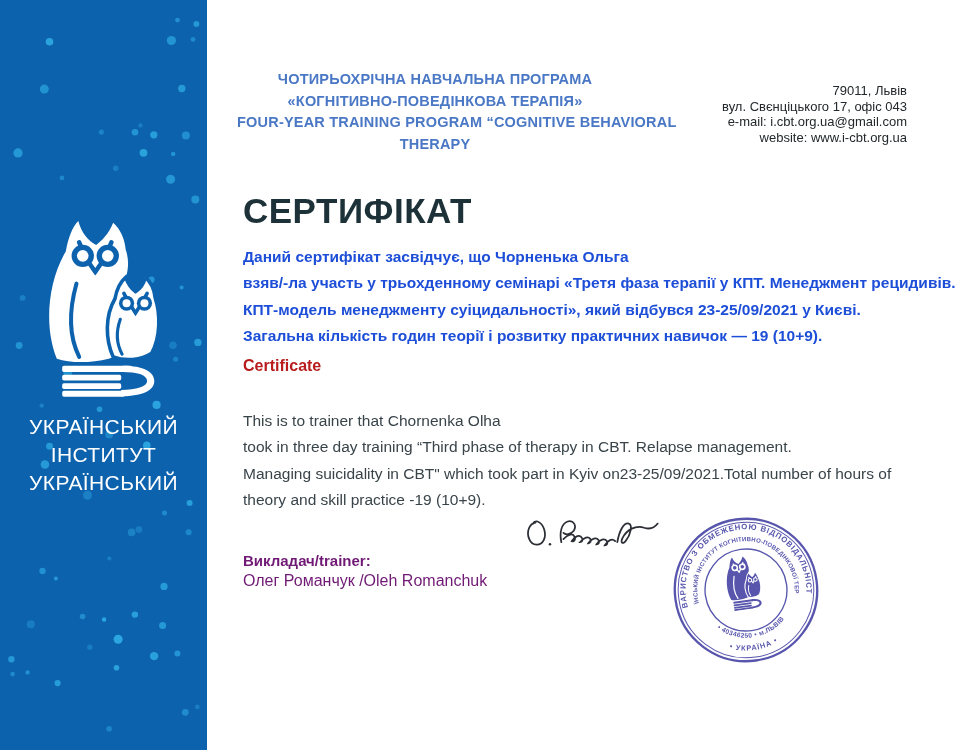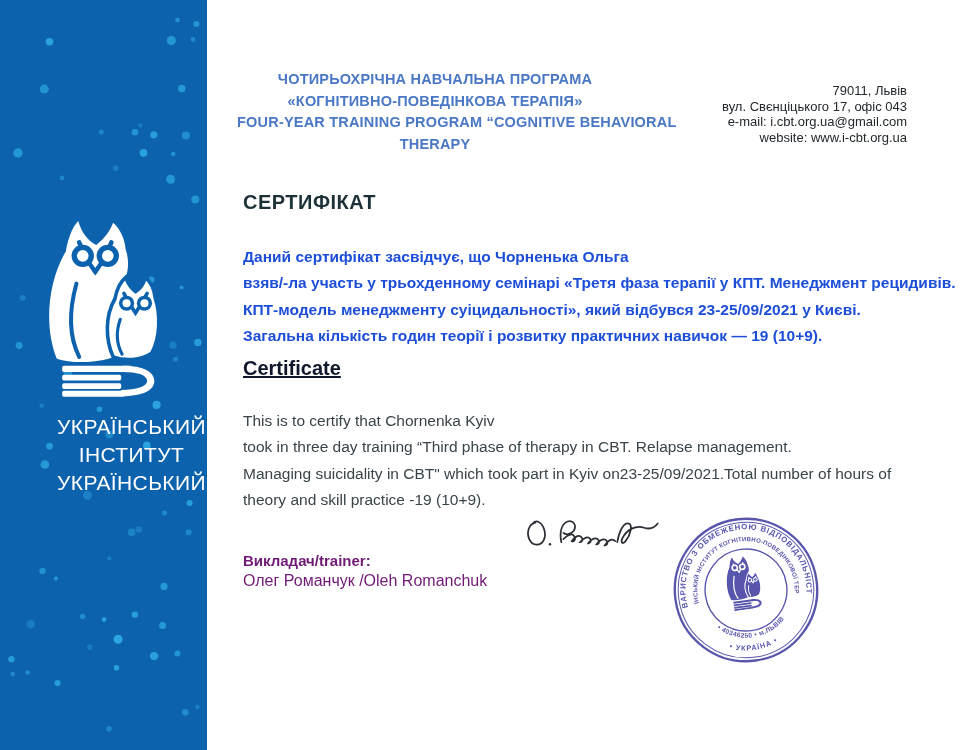--- a/index.html
+++ b/index.html
@@ -4,32 +4,32 @@
 <style>
   html,body{margin:0;padding:0;background:#e8e8e8;}
   .page{position:relative;width:973px;height:750px;background:#ffffff;overflow:hidden;
         font-family:"Liberation Sans","DejaVu Sans",sans-serif;}
 
   
   .sidebar{position:absolute;left:0;top:0;width:207px;height:750px;background:#0d62ae;}
   .sidebar .dots{position:absolute;left:0;top:0;width:207px;height:750px;}
   .logo{position:absolute;left:30px;top:202px;width:152px;height:198px;color:#ffffff;--owl-bg:#0d62ae;}
   .org-name{position:absolute;left:0;top:413px;width:207px;text-align:center;color:#ffffff;
-            font-size:21px;line-height:28px;font-weight:400;letter-spacing:.4px;margin-left:28px;}
+            font-size:21px;line-height:28px;font-weight:400;letter-spacing:.4px;}
 
   
   .program{position:absolute;left:237px;top:69px;width:396px;text-align:center;color:#4a78c5;
            font-weight:700;font-size:14.5px;line-height:21.5px;white-space:nowrap;letter-spacing:.2px;}
   .contact{position:absolute;right:66px;top:83px;text-align:right;color:#22282b;
            font-size:13px;line-height:15.6px;}
 
   
-  .title-uk{position:absolute;left:243px;top:191px;font-size:20px;font-weight:700;color:#1d3138;letter-spacing:.5px;}
+  .title-uk{position:absolute;left:243px;top:191px;font-size:35px;font-weight:700;color:#1d3138;letter-spacing:.5px;}
   .para-uk{position:absolute;left:243px;top:244px;font-size:15.5px;line-height:26.4px;color:#1d4ed8;white-space:nowrap;font-weight:bold;}
-  .title-en{position:absolute;left:243px;top:357px;font-size:20px;font-weight:700;color:#0f172a;text-decoration:underline;}
+  .title-en{position:absolute;left:243px;top:357px;font-size:16px;font-weight:700;color:#b91c1c;}
   .para-en{position:absolute;left:243px;top:408px;font-size:15.5px;line-height:26.4px;color:#39444a;white-space:nowrap;}
   .trainer{position:absolute;left:243px;top:552px;color:#701a75;}
   .trainer .label{font-weight:700;font-size:15px;line-height:18px;}
   .trainer .name{font-size:16px;line-height:20px;margin-top:1px;}
 
   
   .sig{position:absolute;left:522px;top:510px;width:145px;height:52px;color:#2b2e35;}
   .stamp{position:absolute;left:668px;top:512px;width:156px;height:156px;color:#4a48a6;--owl-bg:#ffffff;opacity:.92;}
   .stamp text{font-family:"Liberation Sans","DejaVu Sans",sans-serif;font-weight:700;}
 </style>
@@ -158,21 +158,21 @@
   <div class="title-uk">СЕРТИФІКАТ</div>
   <div class="para-uk">
     <div>Даний сертифікат засвідчує, що Чорненька Ольга</div>
     <div>взяв/-ла участь у трьохденному семінарі «Третя фаза терапії у КПТ. Менеджмент рецидивів.</div>
     <div>КПТ-модель менеджменту суіцидальності», який відбувся 23-25/09/2021 у Києві.</div>
     <div>Загальна кількість годин теорії і розвитку практичних навичок — 19 (10+9).</div>
   </div>
 
   <div class="title-en">Certificate</div>
   <div class="para-en">
-    <div>This is to certify that Chornenka Kyiv</div>
+    <div>This is to trainer that Chornenka Olha</div>
     <div>took in three day training “Third phase of therapy in CBT. Relapse management.</div>
     <div>Managing suicidality in CBT" which took part in Kyiv on23-25/09/2021.Total number of hours of</div>
     <div>theory and skill practice -19 (10+9).</div>
   </div>
 
   <div class="trainer">
     <div class="label">Викладач/trainer:</div>
     <div class="name">Олег Романчук /Oleh Romanchuk</div>
   </div>
 

